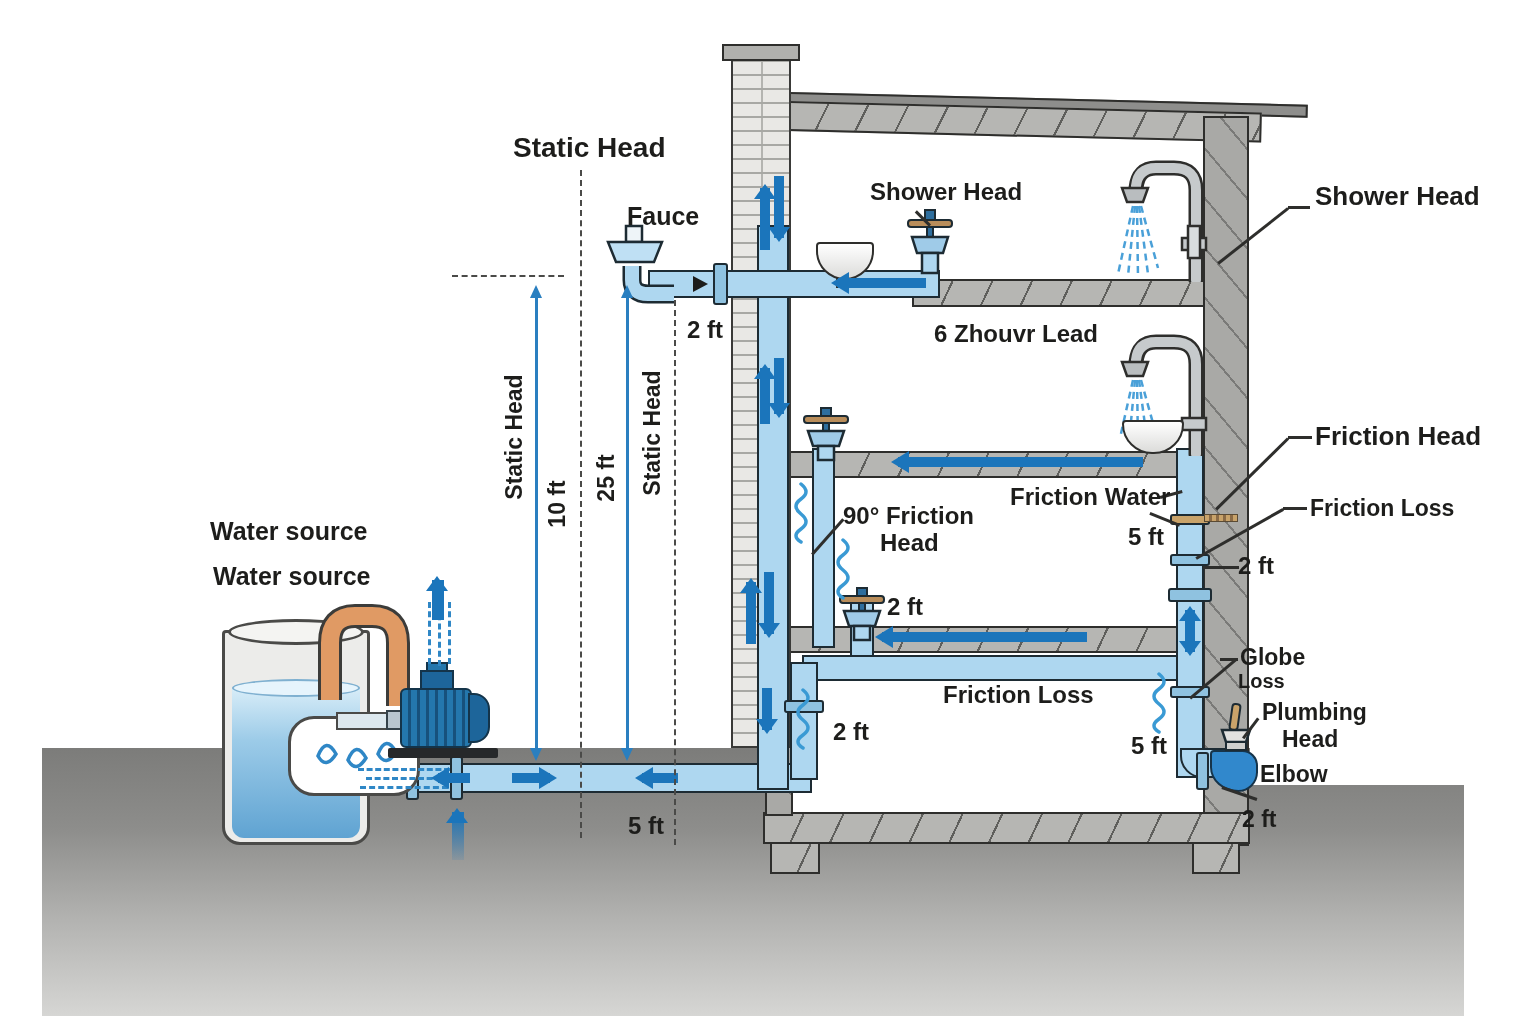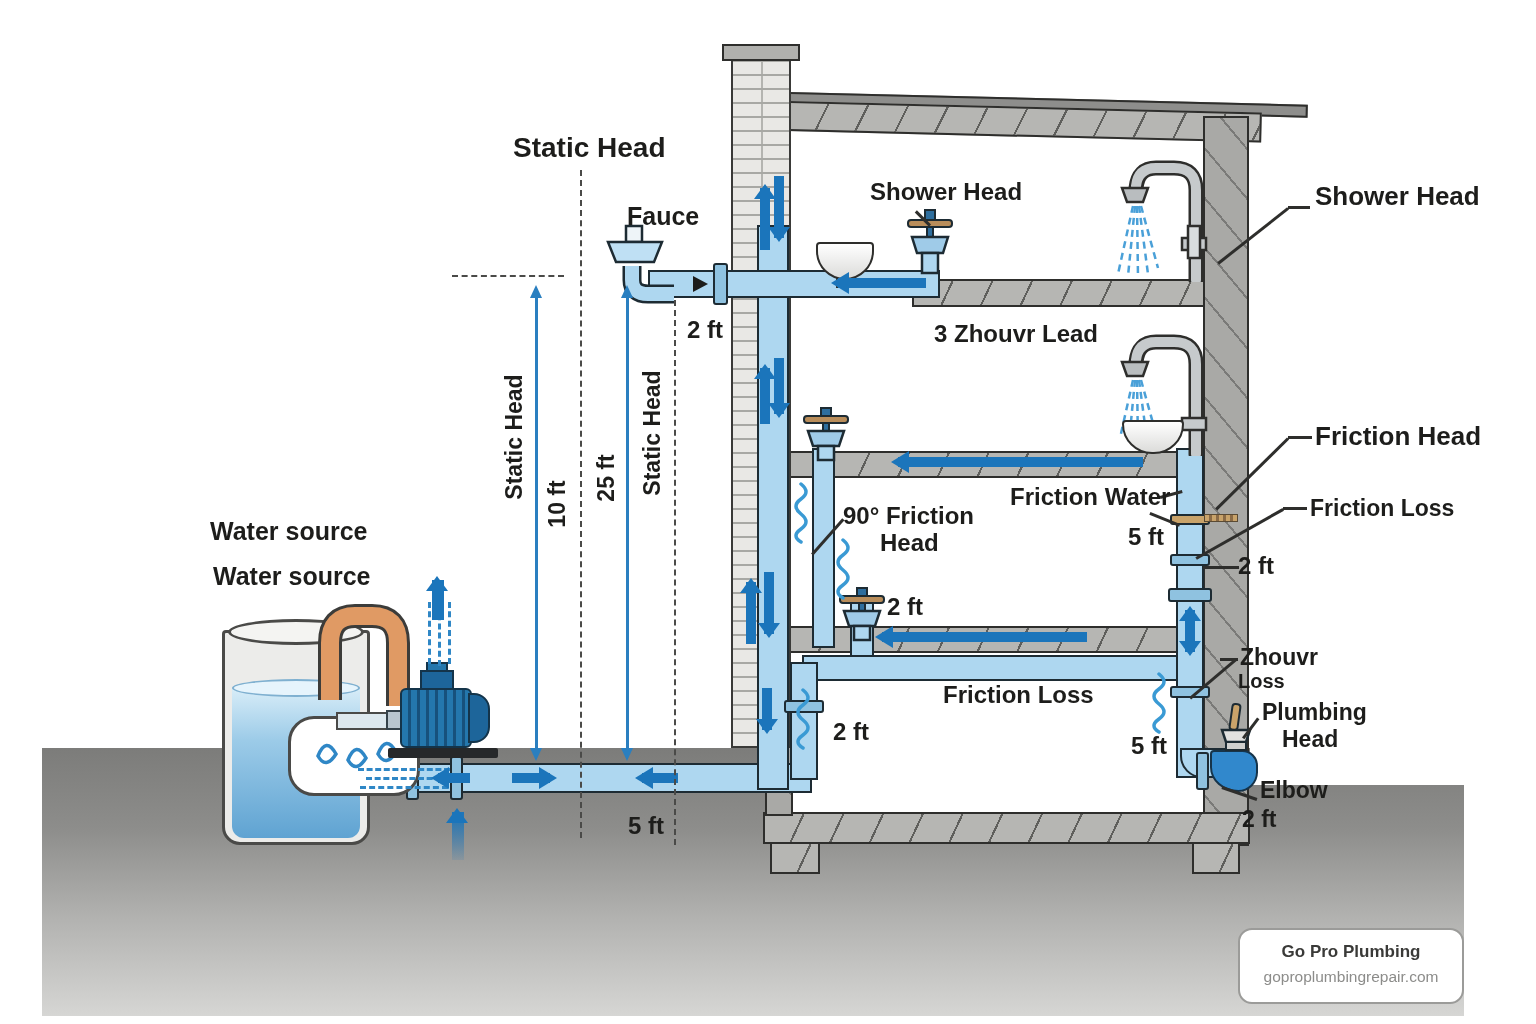--- a/index.html
+++ b/index.html
@@ -259,46 +259,42 @@
   <div class="leader" style="left:812px;top:553px;width:47px;transform:rotate(-48.5deg);"></div>
   <div class="leader" style="left:1220px;top:658px;width:18px;"></div>
   <div class="leader" style="left:1190px;top:697px;width:60px;transform:rotate(-40.3deg);"></div>
   <div class="leader" style="left:1243px;top:737px;width:25px;transform:rotate(-53deg);"></div>
   <div class="leader" style="left:1222px;top:786px;width:37px;transform:rotate(18.9deg);"></div>
   <div class="leader" style="left:916px;top:210px;width:20px;transform:rotate(45deg);"></div>
 
   <div class="lbl" style="left:513px;top:133px;font-size:28px;">Static Head</div>
   <div class="lbl" style="left:627px;top:203px;font-size:25px;">Fauce</div>
   <div class="lbl" style="left:870px;top:179px;font-size:24px;">Shower Head</div>
-  <div class="lbl" style="left:934px;top:321px;font-size:24px;">3 Zhouvr Lead</div>
+  <div class="lbl" style="left:934px;top:321px;font-size:24px;">6 Zhouvr Lead</div>
   <div class="lbl" style="left:1315px;top:183px;font-size:26px;">Shower Head</div>
   <div class="lbl" style="left:1315px;top:423px;font-size:26px;">Friction Head</div>
   <div class="lbl" style="left:1310px;top:496px;font-size:23px;">Friction Loss</div>
   <div class="lbl" style="left:1010px;top:484px;font-size:24px;">Friction Water</div>
   <div class="lbl" style="left:687px;top:317px;font-size:24px;">2 ft</div>
   <div class="lbl" style="left:1128px;top:524px;font-size:24px;">5 ft</div>
   <div class="lbl" style="left:1238px;top:553px;font-size:24px;">2 ft</div>
   <div class="lbl center" style="left:843px;top:503px;font-size:24px;">90° Friction</div>
   <div class="lbl center" style="left:880px;top:530px;font-size:24px;">Head</div>
   <div class="lbl" style="left:887px;top:594px;font-size:24px;">2 ft</div>
   <div class="lbl rot" style="left:514px;top:437px;font-size:23px;">Static Head</div>
   <div class="lbl rot" style="left:557px;top:504px;font-size:23px;">10 ft</div>
   <div class="lbl rot" style="left:606px;top:478px;font-size:23px;">25 ft</div>
   <div class="lbl rot" style="left:652px;top:433px;font-size:23px;">Static Head</div>
   <div class="lbl" style="left:210px;top:518px;font-size:25px;">Water source</div>
   <div class="lbl" style="left:213px;top:563px;font-size:25px;">Water source</div>
   <div class="lbl" style="left:943px;top:682px;font-size:24px;">Friction Loss</div>
   <div class="lbl" style="left:833px;top:719px;font-size:24px;">2 ft</div>
   <div class="lbl" style="left:1131px;top:733px;font-size:24px;">5 ft</div>
   <div class="lbl" style="left:628px;top:813px;font-size:24px;">5 ft</div>
-  <div class="lbl" style="left:1240px;top:645px;font-size:23px;">Zhouvr</div>
+  <div class="lbl" style="left:1240px;top:645px;font-size:23px;">Globe</div>
   <div class="lbl" style="left:1238px;top:671px;font-size:20px;">Loss</div>
   <div class="lbl" style="left:1262px;top:700px;font-size:23px;">Plumbing</div>
   <div class="lbl" style="left:1282px;top:727px;font-size:23px;">Head</div>
-  <div class="lbl" style="left:1260px;top:778px;font-size:23px;text-align:right;">Elbow</div>
+  <div class="lbl" style="left:1260px;top:762px;font-size:23px;text-align:right;">Elbow</div>
   <div class="lbl" style="left:1242px;top:807px;font-size:23px;">2 ft</div>
 
-  <div class="badge" style="left:1238px;top:928px;width:226px;height:76px;">
-    <div class="t">Go Pro Plumbing</div>
-    <div class="u">goproplumbingrepair.com</div>
-  </div>
 
 </div>
 
 </body></html>

